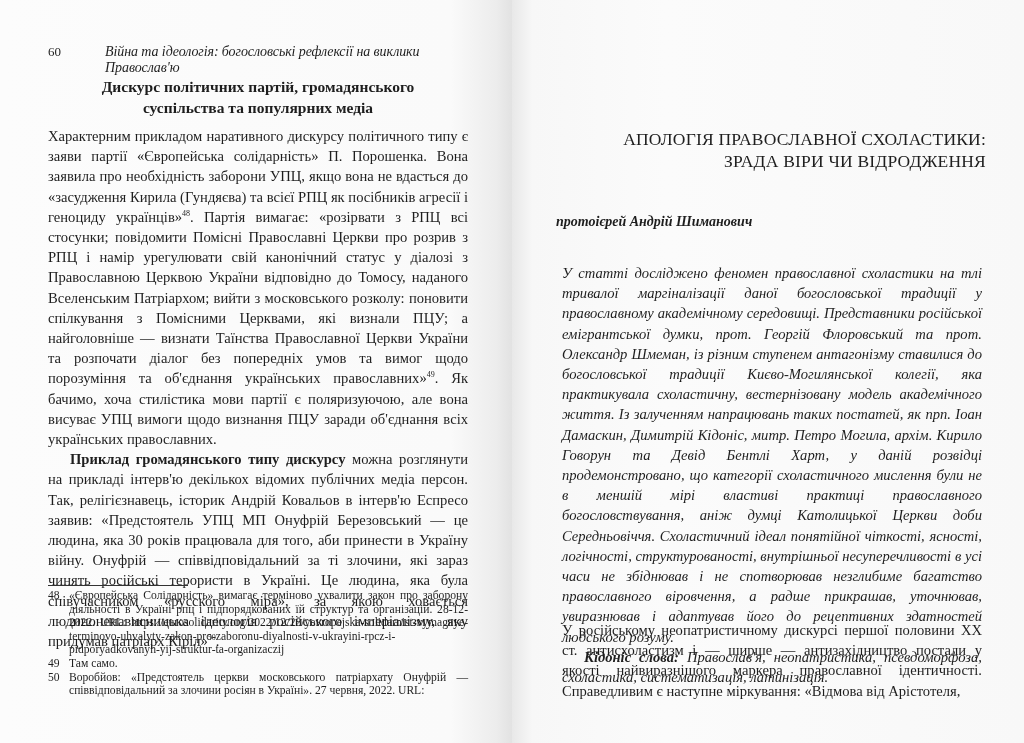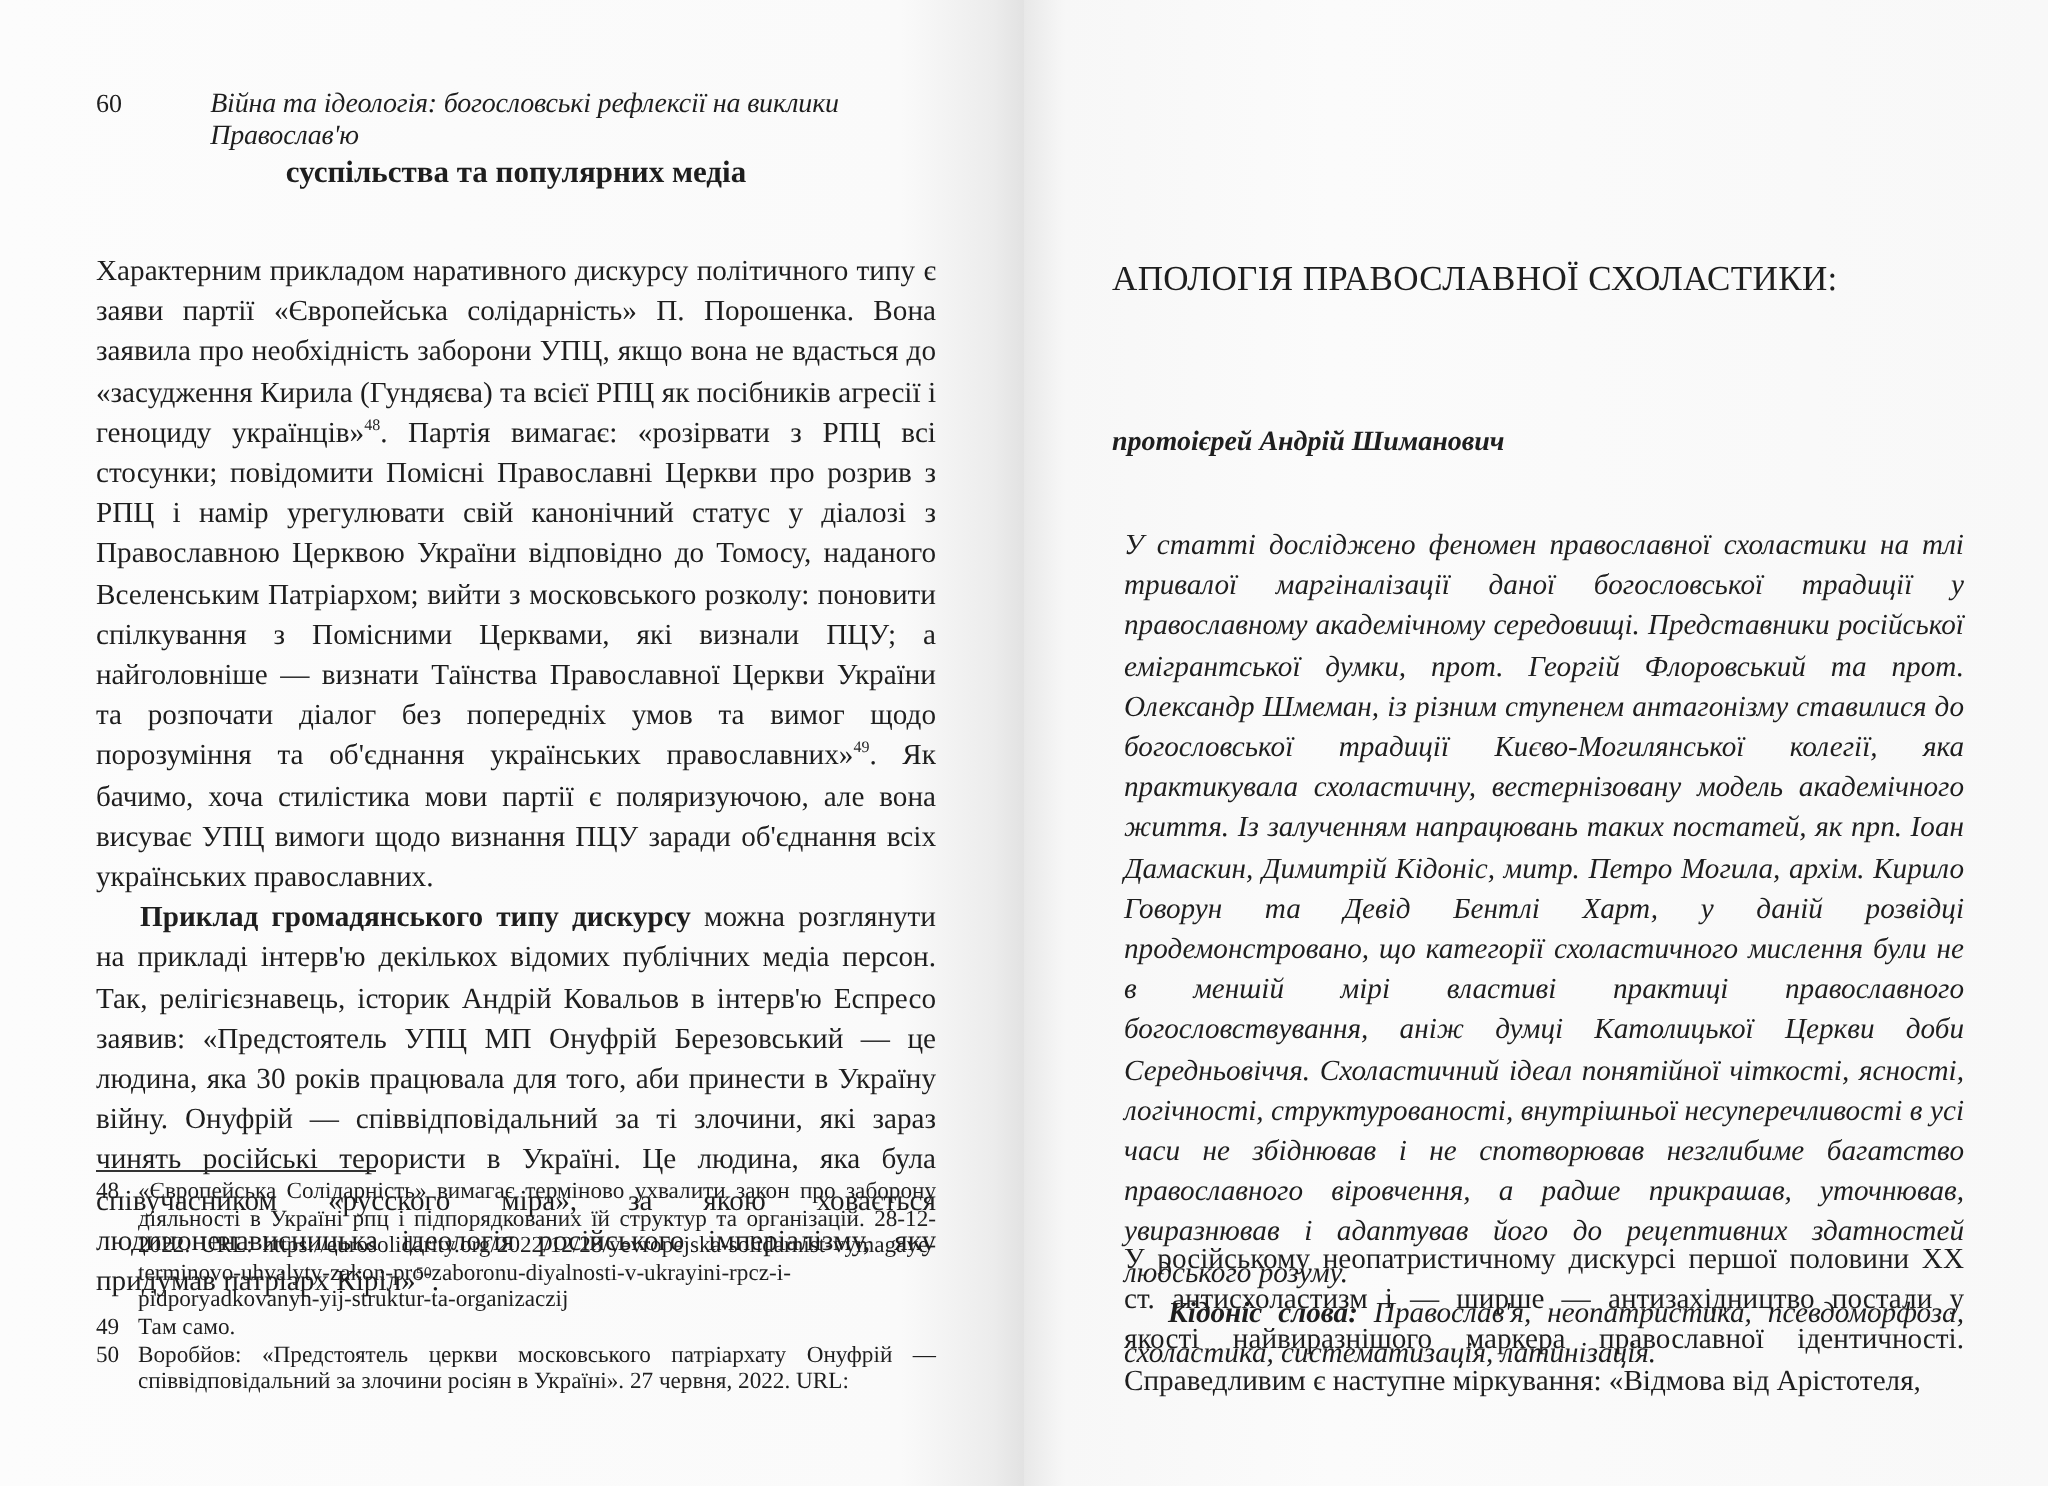--- a/index.html
+++ b/index.html
@@ -50,21 +50,21 @@
     .footnotes {
       position: absolute; top: 589px; left: 48px; width: 420px;
       font-family: "Liberation Serif", serif; font-size: 11.6px; line-height: 13.6px;
     }
     .fn { display: flex; text-align: justify; }
     .fn-num { width: 21px; flex: none; }
     .fn-text { flex: 1; }
 
     .article-title {
       position: absolute; top: 128px; left: 44px; width: 430px;
-      text-align: left; font-size: 17.5px; line-height: 22px; font-weight: normal;
+      text-align: right; font-size: 17.5px; line-height: 22px; font-weight: normal;
       font-family: "Liberation Serif", serif; letter-spacing: 0.2px;
     }
     .author {
       position: absolute; top: 214px; left: 44px; width: 430px; 
       font-style: italic; font-weight: bold; font-size: 14px;
       font-family: "Liberation Serif", serif;
     }
     .abstract {
       position: absolute; top: 263px; left: 50px; width: 420px;
       font-family: "Liberation Serif", serif; font-style: italic;
@@ -85,20 +85,21 @@
 
 <div class="spread">
 
   <div class="page left">
     <div class="running-head">
       <span class="page-number">60</span>
       <span class="running-title">Війна та ідеологія: богословські рефлексії на виклики Православ'ю</span>
     </div>
 
     <div class="section-title">
+      <div>Дискурс політичних партій, громадянського</div>
       <div>суспільства та популярних медіа</div>
     </div>
 
     <div class="body-left">
       <p><span>Характерним прикладом наративного дискурсу політичного типу є заяви партії «Європейська солідарність» П. Порошенка. Вона заявила про необхідність заборони УПЦ, якщо вона не вдасться до «засудження Кирила (Гундяєва) та всієї РПЦ як посібників агресії і геноциду українців»</span><sup>48</sup><span>. Партія вимагає: «розірвати з РПЦ всі стосунки; повідомити Помісні Православні Церкви про розрив з РПЦ і намір урегулювати свій канонічний статус у діалозі з Православною Церквою України відповідно до Томосу, наданого Вселенським Патріархом; вийти з московського розколу: поновити спілкування з Помісними Церквами, які визнали ПЦУ; а найголовніше — визнати Таїнства Православної Церкви України та розпочати діалог без попередніх умов та вимог щодо порозуміння та об'єднання українських православних»</span><sup>49</sup><span>. Як бачимо, хоча стилістика мови партії є поляризуючою, але вона висуває УПЦ вимоги щодо визнання ПЦУ заради об'єднання всіх українських православних.</span></p>
       <p class="indent"><b>Приклад громадянського типу дискурсу</b><span> можна розглянути на прикладі інтерв'ю декількох відомих публічних медіа персон. Так, релігієзнавець, історик Андрій Ковальов в інтерв'ю Еспресо заявив: «Предстоятель УПЦ МП Онуфрій Березовський — це людина, яка 30 років працювала для того, аби принести в Україну війну. Онуфрій — співвідповідальний за ті злочини, які зараз чинять російські терористи в Україні. Це людина, яка була співучасником «русского міра», за якою ховається людиноненависницька ідеологія російського імперіалізму, яку придумав патріарх Кіріл»</span><sup>50</sup><span>.</span></p>
     </div>
 
     <div class="footnote-rule"></div>
 
@@ -114,20 +115,21 @@
       <div class="fn">
         <span class="fn-num">50</span>
         <span class="fn-text">Воробйов: «Предстоятель церкви московського патріархату Онуфрій — співвідповідальний за злочини росіян в Україні». 27 червня, 2022. URL:</span>
       </div>
     </div>
   </div>
 
   <div class="page right">
     <div class="article-title">
       <div>АПОЛОГІЯ ПРАВОСЛАВНОЇ СХОЛАСТИКИ:</div>
+      <div>ЗРАДА ВІРИ ЧИ ВІДРОДЖЕННЯ</div>
     </div>
 
     <div class="author">протоієрей Андрій Шиманович</div>
 
     <div class="abstract">
       <p>У статті досліджено феномен православної схоластики на тлі тривалої маргіналізації даної богословської традиції у православному академічному середовищі. Представники російської емігрантської думки, прот. Георгій Флоровський та прот. Олександр Шмеман, із різним ступенем антагонізму ставилися до богословської традиції Києво-Могилянської колегії, яка практикувала схоластичну, вестернізовану модель академічного життя. Із залученням напрацювань таких постатей, як прп. Іоан Дамаскин, Димитрій Кідоніс, митр. Петро Могила, архім. Кирило Говорун та Девід Бентлі Харт, у даній розвідці продемонстровано, що категорії схоластичного мислення були не в меншій мірі властиві практиці православного богословствування, аніж думці Католицької Церкви доби Середньовіччя. Схоластичний ідеал понятійної чіткості, ясності, логічності, структурованості, внутрішньої несуперечливості в усі часи не збіднював і не спотворював незглибиме багатство православного віровчення, а радше прикрашав, уточнював, увиразнював і адаптував його до рецептивних здатностей людського розуму.</p>
       <p class="keywords"><span class="kw-label">Кідоніс слова:</span><span> Православ'я, неопатристика, псевдоморфоза, схоластика, систематизація, латинізація.</span></p>
     </div>
 
     <div class="body-right">

